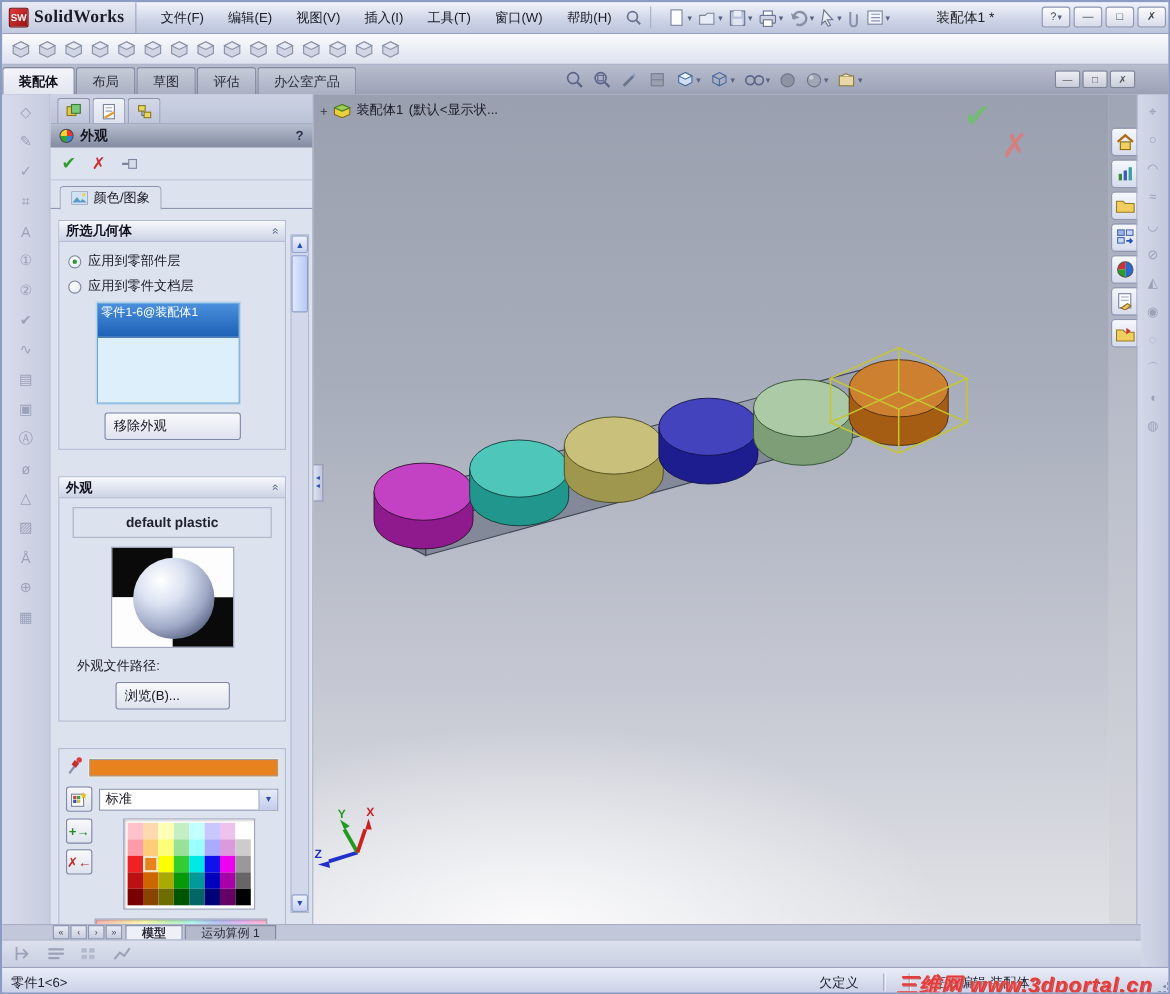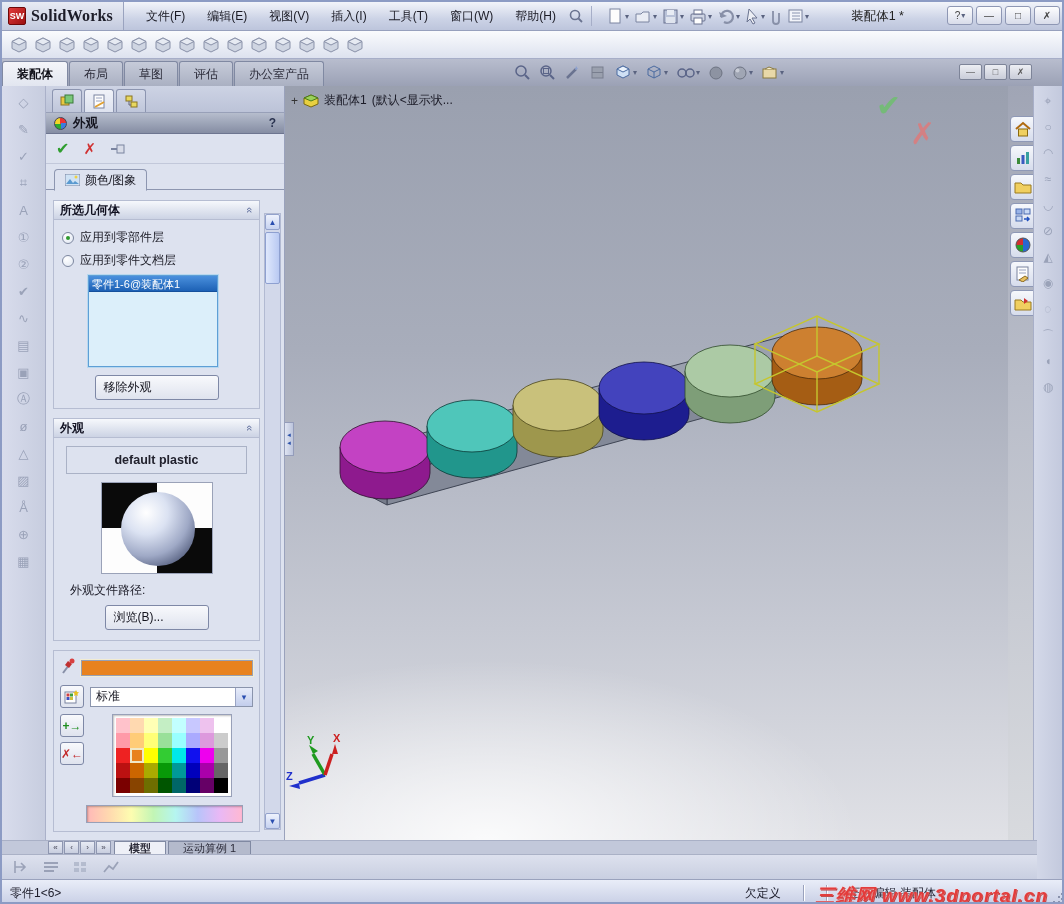--- a/index.html
+++ b/index.html
@@ -77,35 +77,35 @@
   #ok-btn { color:#2f9e2f; font-size:16px; font-weight:bold; }
   #cancel-btn { color:#d03030; font-size:15px; font-weight:bold; }
   #pin-btn svg { display:block; }
   #ptabstrip { height:26px; padding:4px 0 0 8px; border-bottom:1px solid #8d96b0; }
   #color-image-tab { display:inline-flex; align-items:center; gap:5px; height:22px; padding:0 10px;
     border:1px solid #8d96b0; border-bottom:1px solid #dde2ef; border-radius:4px 4px 0 0;
     background:#dde2ef; position:relative; top:1px; font-size:12px; }
 
   #pscroll { position:absolute; left:0; right:0; top:106px; bottom:0; overflow:hidden; padding:8px 24px 0 7px; }
 
-  .group { border:1px solid #b6bdd2; margin-bottom:9px; background:#dde2ef; }
+  .group { border:1px solid #b6bdd2; margin-bottom:24px; background:#dde2ef; }
   .ghead { height:19px; background:linear-gradient(#f6f8fc,#ccd3e4); border-bottom:1px solid #b6bdd2;
     display:flex; align-items:center; justify-content:space-between; padding:0 6px; }
   .ghead .gt { font-weight:bold; font-size:12px; color:#101020; }
   .chev { color:#5a6a9a; font-size:11px; display:inline-block; transform:rotate(90deg); }
   .gbody { padding:6px 6px 8px; }
 
   .radio-row { display:flex; align-items:center; gap:6px; margin:3px 0 6px 2px; }
   .radio { width:12px; height:12px; border-radius:50%; border:1px solid #7e88a0;
     background:radial-gradient(circle at 35% 30%,#ffffff,#dfe6f2); position:relative; }
   .radio.on::after { content:""; position:absolute; left:3px; top:3px; width:4px; height:4px;
     border-radius:50%; background:#2f9a2f; }
   #geom-list { margin:4px 0 8px 28px; width:130px; height:92px; background:#dceffa;
     border:1px solid #5e9fd6; outline:1px solid #b8d8ef; }
-  #geom-list .item { height:16px; line-height:16px; padding:0 3px; font-size:11px; color:#fff;
+  #geom-list .item { height:31px; line-height:16px; padding:0 3px; font-size:11px; color:#fff;
     background:linear-gradient(#4a90dd,#1d61b5); border-bottom:1px solid #15509c;
     white-space:nowrap; overflow:hidden; }
   .btn { display:block; border:1px solid #7e88a6; border-radius:3px; background:linear-gradient(#f8f9fc,#dfe3ee);
     font-size:12px; color:#15151f; text-align:left; padding:3px 8px; }
   #remove-btn { width:124px; margin:0 auto; }
 
   #appearance-name { margin:2px 6px 8px; border:1px solid #aab2c6; padding:6px 4px; text-align:center;
     font-weight:bold; font-size:12.5px; color:#22222e; }
   #preview { position:relative; width:112px; height:92px; margin:0 auto 8px; border:1px solid #9aa2b8; overflow:hidden; }
   #preview .q { position:absolute; width:50%; height:50%; }

